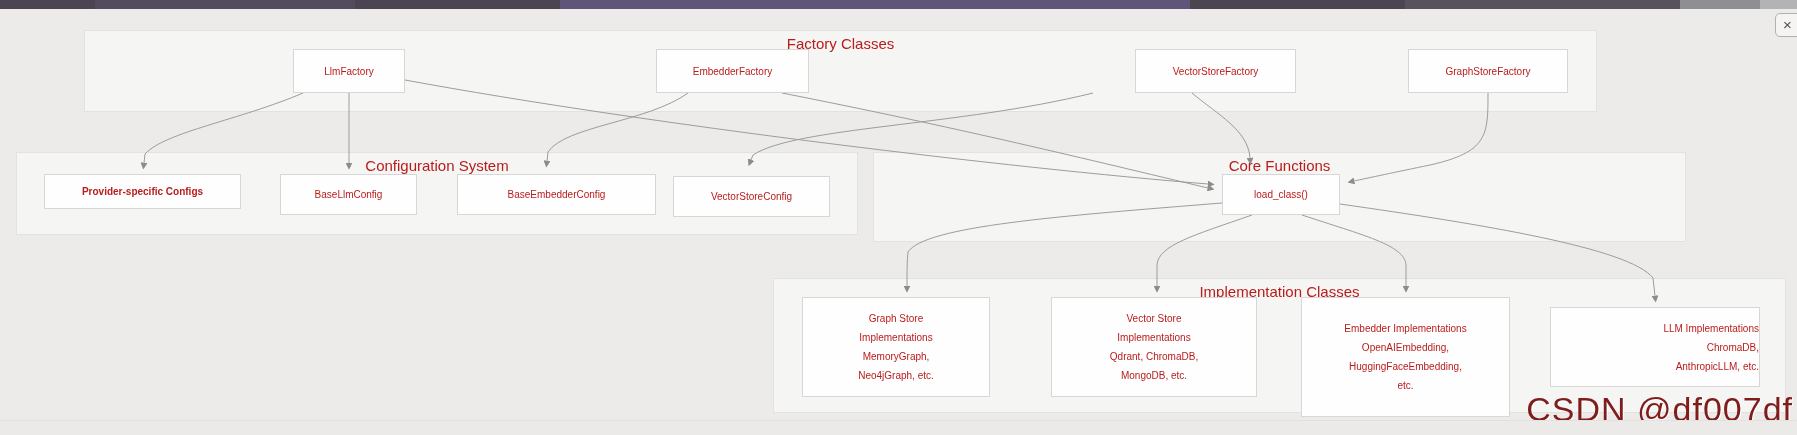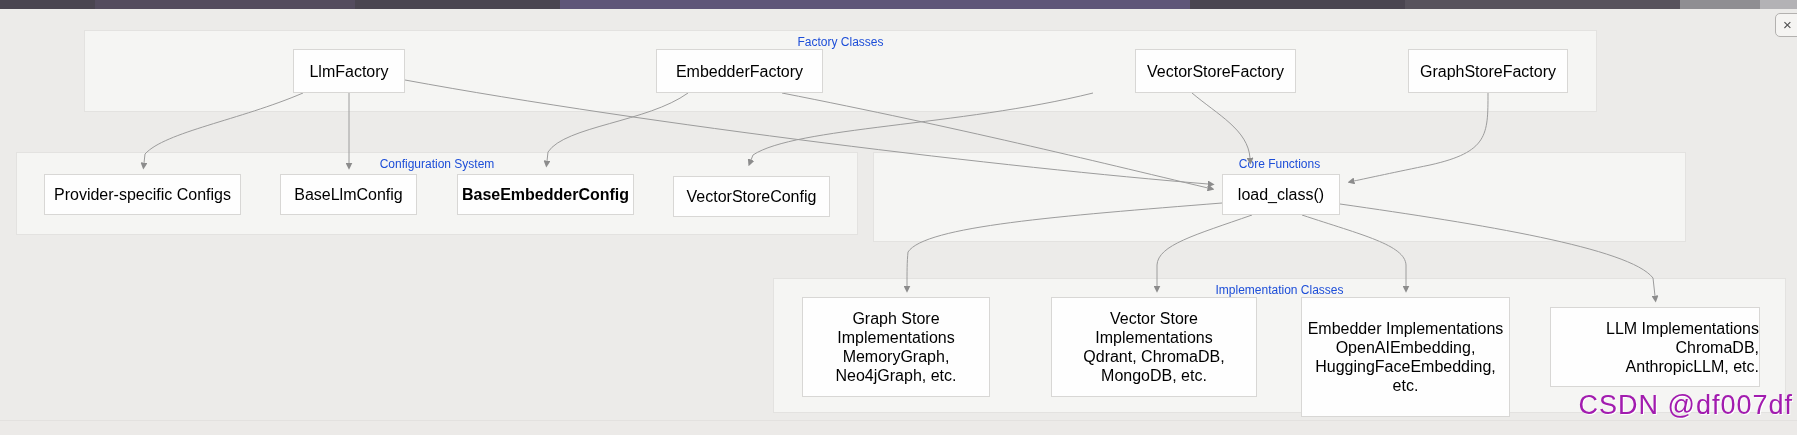--- a/index.html
+++ b/index.html
@@ -23,52 +23,52 @@
     border:1px solid #b3b1af;border-radius:5px;background:#f5f4f2;
     color:#4f4f4f;font-size:15px;line-height:22px;text-align:left;
     padding-left:7px;box-sizing:border-box;cursor:default;
   }
   
   .container{
     position:absolute;background:#f5f5f3;border:1px solid #e3e2e0;box-sizing:border-box;
   }
   .container-label{
     position:absolute;left:0;top:4px;width:100%;text-align:center;
-    font-size:12px;color:#1d4ed8;
+    font-size:15px;color:#b91c1c;
   }
   .c-factory{left:84px;top:30px;width:1513px;height:82px;}
   .c-config{left:16px;top:152px;width:842px;height:83px;}
   .c-core{left:873px;top:152px;width:813px;height:90px;}
   .c-impl{left:773px;top:278px;width:1013px;height:135px;}
   
   .node{
     position:absolute;background:#fefefe;border:1px solid #d8d7d5;box-sizing:border-box;
     display:flex;flex-direction:column;align-items:center;justify-content:center;
-    text-align:center;font-size:16px;color:#000000;line-height:19px;
+    text-align:center;font-size:10px;color:#b91c1c;line-height:19px;
   }
   .n-llm-factory{left:293px;top:49px;width:112px;height:44px;}
-  .n-embedder-factory{left:656px;top:49px;width:167px;height:44px;}
+  .n-embedder-factory{left:656px;top:49px;width:153px;height:44px;}
   .n-vector-store-factory{left:1135px;top:49px;width:161px;height:44px;}
   .n-graph-store-factory{left:1408px;top:49px;width:160px;height:44px;}
-  .n-provider-configs{left:44px;top:174px;width:197px;height:41px;}
+  .n-provider-configs{left:44px;top:174px;width:197px;height:35px;font-weight:bold;}
   .n-base-llm-config{left:280px;top:174px;width:137px;height:41px;}
-  .n-base-embedder-config{left:457px;top:174px;width:177px;height:41px;font-weight:bold;}
+  .n-base-embedder-config{left:457px;top:174px;width:199px;height:41px;}
   .n-vector-store-config{left:673px;top:176px;width:157px;height:41px;}
   .n-load-class{left:1222px;top:174px;width:118px;height:41px;}
   .n-graph-impl{left:802px;top:297px;width:188px;height:100px;}
   .n-vector-impl{left:1051px;top:297px;width:206px;height:100px;}
   .n-embedder-impl{left:1301px;top:297px;width:209px;height:120px;}
   .n-llm-impl{left:1550px;top:307px;width:210px;height:80px;align-items:flex-end;}
   
   .edges{position:absolute;left:0;top:0;width:1797px;height:435px;pointer-events:none;}
   .edges path.edge{fill:none;stroke:#9c9c9c;stroke-width:1;}
   
   .watermark{
-    position:absolute;right:4px;top:390px;font-size:27px;letter-spacing:1px;
-    color:#a21caf;text-shadow:1px 1px 0 #ffffff;white-space:nowrap;
+    position:absolute;right:4px;top:390px;font-size:34px;letter-spacing:1px;
+    color:#7f1d1d;text-shadow:1px 1px 0 #ffffff;white-space:nowrap;
   }
   
   .bottom-strip{
     position:absolute;left:0;top:420px;width:1797px;height:15px;
     background:#eceae8;border-top:1px solid #e3e1df;box-sizing:border-box;
   }
 </style>
 </head>
 <body>
 

